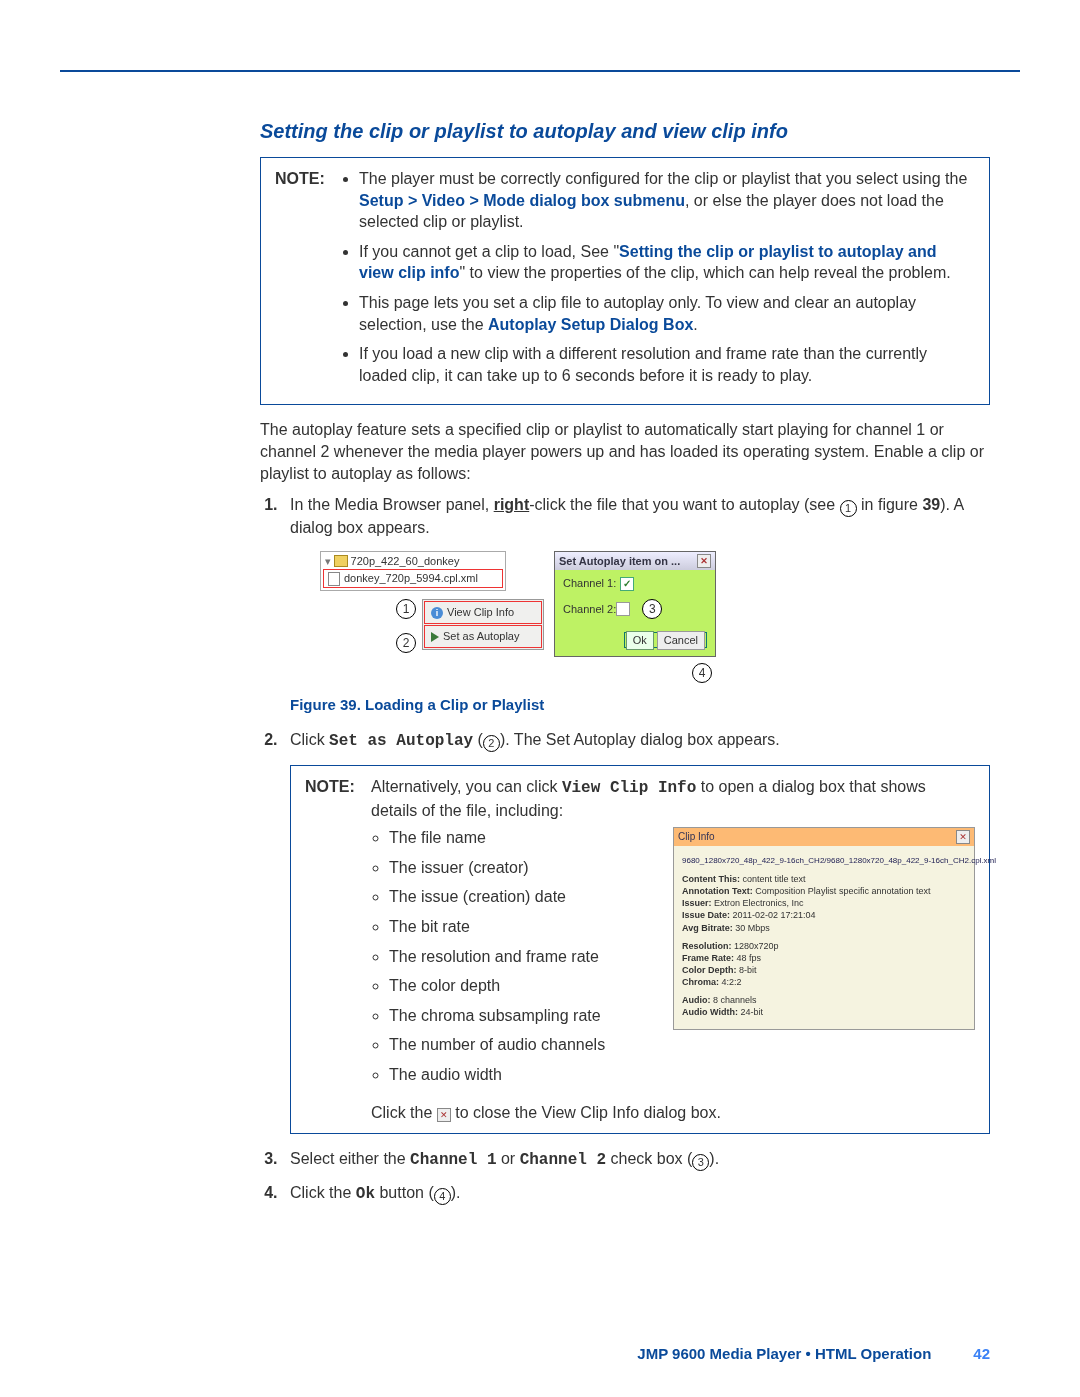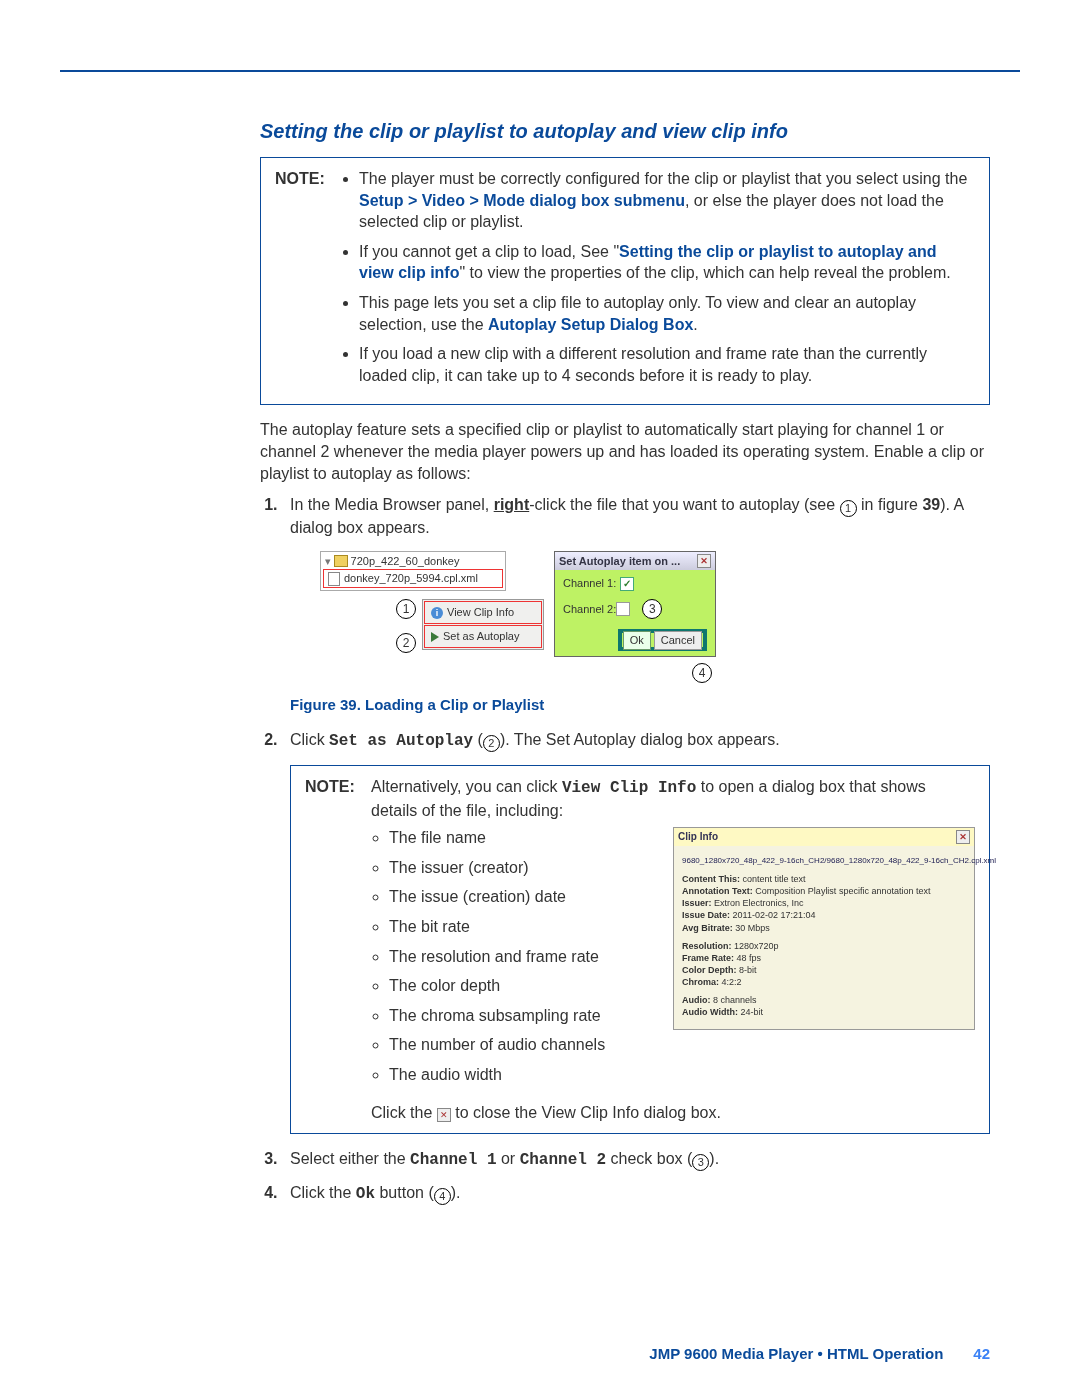--- a/index.html
+++ b/index.html
@@ -205,23 +205,23 @@
     margin: 8px 0 14px 0;
   }
   .clipinfo-panel {
     border: 1px solid #999;
     background:#f5f3e0;
     width:300px;
     font-size:9px;
     font-family: Arial, sans-serif;
   }
   .clipinfo-title {
-    background:#fef9c3;
+    background:#fdba74;
     color:#335;
-    font-weight:bold;
+    font-weight:normal;
     font-size:10px;
     padding:2px 4px;
     display:flex;
     justify-content:space-between;
   }
   .clipinfo-body {
     padding:10px 8px;
     line-height:1.35;
   }
   .clipinfo-row { white-space:nowrap; }
@@ -242,21 +242,21 @@
     align-items:center;
     justify-content:center;
     font-size:9px;
     color:#a33;
     background:#eee;
   }
   .footer {
     display:flex;
     justify-content:flex-end;
     align-items:center;
-    gap:30px;
+    gap:42px;
     margin-top:140px;
     font-size:15px;
   }
   .footer .title {
     color:#0a4a9a;
     font-weight:bold;
   }
   .footer .page-num {
     color:#3b82f6;
     font-weight:bold;
@@ -291,21 +291,21 @@
             <li>
               <span>The player must be correctly configured for the clip or playlist that you select using the </span><span class="bold-blue">Setup &gt; Video &gt; Mode dialog box submenu</span><span>, or else the player does not load the selected clip or playlist.</span>
             </li>
             <li>
               <span>If you cannot get a clip to load, See "</span><span class="bold-blue">Setting the clip or playlist to autoplay and view clip info</span><span>" to view the properties of the clip, which can help reveal the problem.</span>
             </li>
             <li>
               <span>This page lets you set a clip file to autoplay only. To view and clear an autoplay selection, use the </span><span class="bold-blue">Autoplay Setup Dialog Box</span><span>.</span>
             </li>
             <li>
-              <span>If you load a new clip with a different resolution and frame rate than the currently loaded clip, it can take up to 4 seconds before it is ready to play.</span>
+              <span>If you load a new clip with a different resolution and frame rate than the currently loaded clip, it can take up to 6 seconds before it is ready to play.</span>
             </li>
           </ul>
         </div>
       </div>
     </div>
 
     <p class="body">The autoplay feature sets a specified clip or playlist to automatically start playing for channel 1 or channel 2 whenever the media player powers up and has loaded its operating system. Enable a clip or playlist to autoplay as follows:</p>
 
     <ol class="steps">
       <li>
@@ -355,21 +355,21 @@
                   <div style="display:flex;align-items:center;gap:4px;margin-bottom:4px;">
                     <span>Channel 1:</span>
                     <span style="display:inline-flex;width:12px;height:12px;border:1px solid #4a7;background:#fff;align-items:center;justify-content:center;color:#2a7a2a;font-size:10px;font-weight:bold;">✓</span>
                   </div>
                   <div style="display:flex;align-items:center;">
                     <span>Channel 2:</span>
                     <span style="display:inline-block;width:12px;height:12px;border:1px solid #999;background:#fff;"></span>
                     <span class="callout" style="margin-left:12px;">3</span>
                   </div>
                   <div style="text-align:right;margin-top:8px;">
-                    <span style="border:4px solid #0f766e;padding:1px;">
+                    <span style="border:1px solid #0f766e;padding:1px;">
                       <span class="btn btn-green">Ok</span>
                       <span class="btn">Cancel</span>
                     </span>
                   </div>
                 </div>
               </div>
               <div style="text-align:right;margin-top:2px;"><span class="callout">4</span></div>
             </div>
           </div>
         </div>

